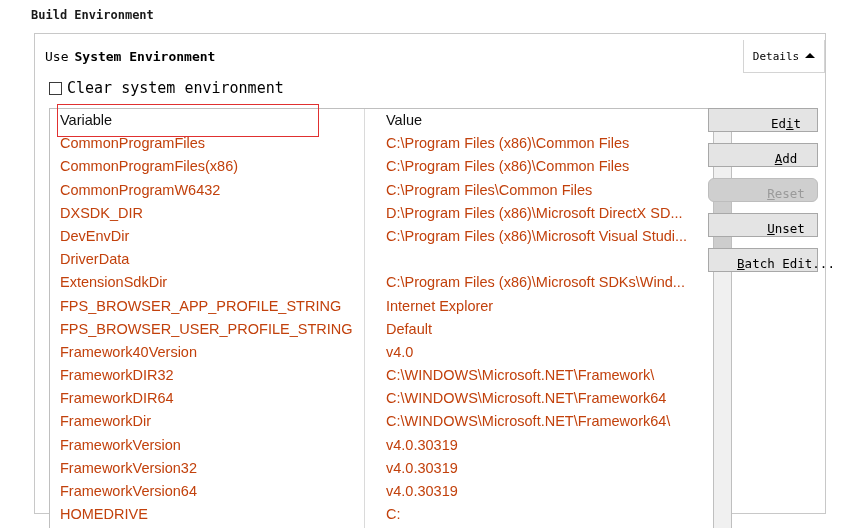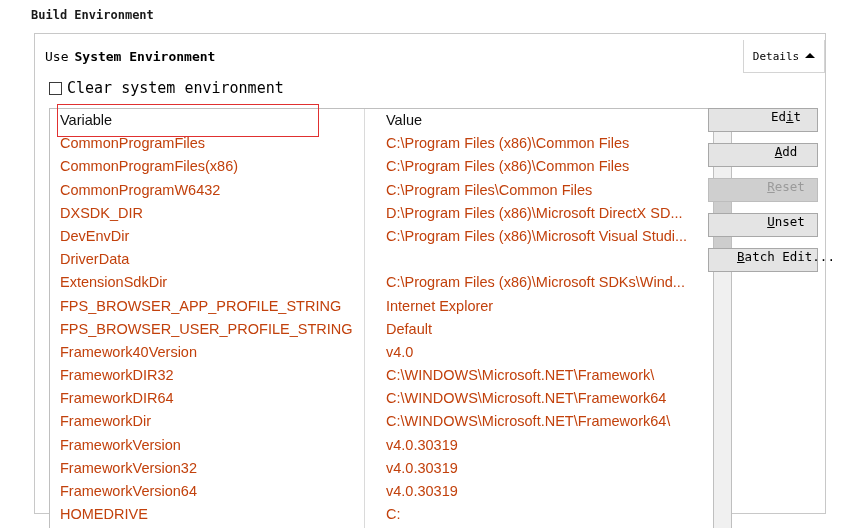--- a/index.html
+++ b/index.html
@@ -218,34 +218,35 @@
     width: 112px;
   }
   .action-btn {
     width: 110px;
     height: 24px;
     margin-bottom: 11px;
     border: 1px solid #a8a8a8;
     background: #e4e4e4;
     box-sizing: border-box;
     display: flex;
-    align-items: flex-start;
+    align-items: flex-end;
     justify-content: center;
     font-family: "DejaVu Sans Mono", monospace;
     font-size: 12.5px;
     color: #000000;
     cursor: pointer;
     white-space: nowrap;
     padding-left: 46px;
   }
   .action-btn.disabled {
     background: #cfcfcf;
     color: #9a9a9a;
     border-color: #bdbdbd;
     cursor: default;
+    border-radius: 6px;
   }
   .action-btn .acc { text-decoration: underline; }
 </style>
 </head>
 <body>
 
 <div id="page-title">Build Environment</div>
 
 <div id="panel">
 

